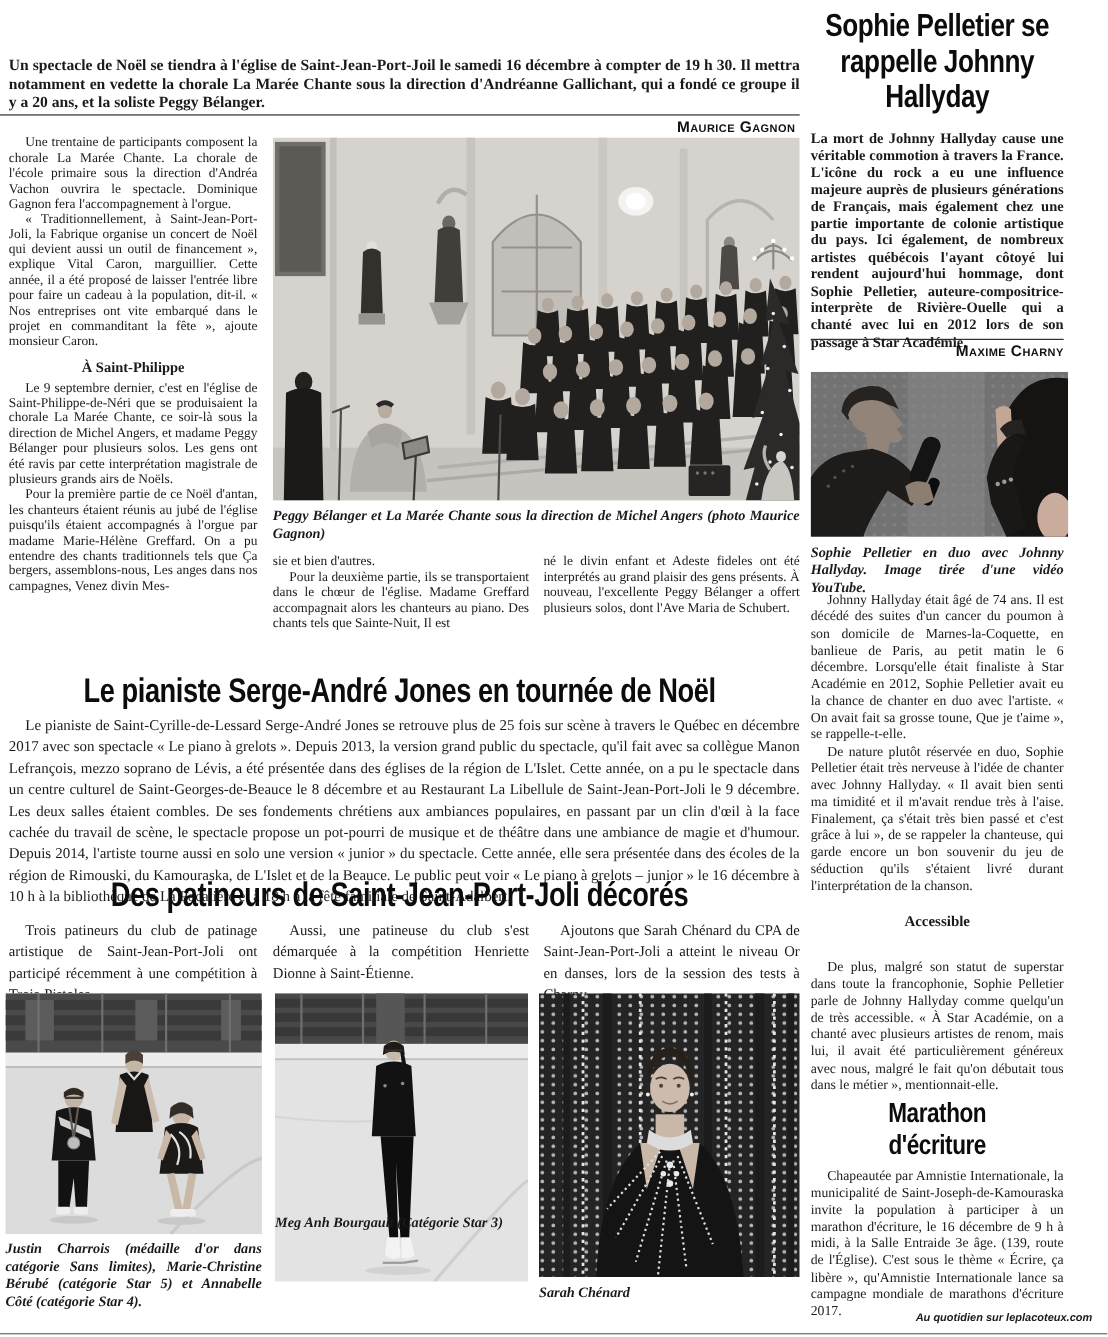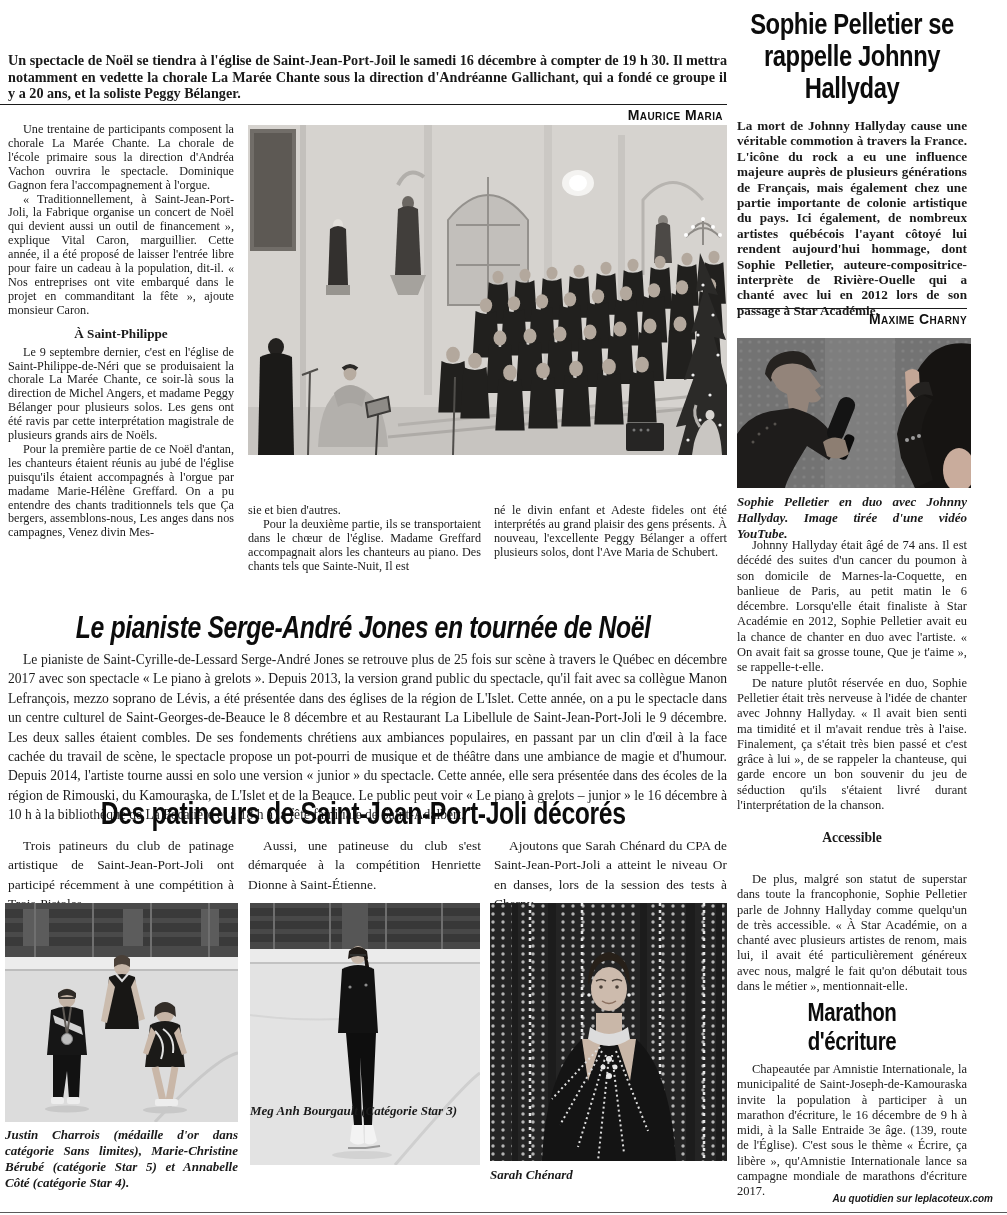--- a/index.html
+++ b/index.html
@@ -38,21 +38,21 @@
 </style>
 </head>
 <body>
 
 <div id="page">
 
 
   <div class="abs lede just" style="left:8px;top:52px;width:719px;">Un spectacle de Noël se tiendra à l'église de Saint-Jean-Port-Joil le samedi 16 décembre à compter de 19 h 30. Il mettra notamment en vedette la chorale La Marée Chante sous la direction d'Andréanne Gallichant, qui a fondé ce groupe il y a 20 ans, et la soliste Peggy Bélanger.</div>
 
   <div class="abs rule" style="left:0;top:104px;width:727px;"></div>
-  <div class="abs byline" style="left:0;top:107px;width:723px;">Maurice Maria</div>
+  <div class="abs byline" style="left:0;top:107px;width:723px;">Maurice Gagnon</div>
 
   <div class="abs body-s just" style="left:8px;top:123px;width:226px;">
     <p class="indent">Une trentaine de participants composent la chorale La Marée Chante. La chorale de l'école primaire sous la direction d'Andréa Vachon ouvrira le spectacle. Dominique Gagnon fera l'accompagnement à l'orgue.</p>
     <p class="indent">« Traditionnellement, à Saint-Jean-Port-Joli, la Fabrique organise un concert de Noël qui devient aussi un outil de financement », explique Vital Caron, marguillier. Cette année, il a été proposé de laisser l'entrée libre pour faire un cadeau à la population, dit-il. « Nos entreprises ont vite embarqué dans le projet en commanditant la fête », ajoute monsieur Caron.</p>
     <p class="subhead sub-margin">À Saint-Philippe</p>
     <p class="indent">Le 9 septembre dernier, c'est en l'église de Saint-Philippe-de-Néri que se produisaient la chorale La Marée Chante, ce soir-là sous la direction de Michel Angers, et madame Peggy Bélanger pour plusieurs solos. Les gens ont été ravis par cette interprétation magistrale de plusieurs grands airs de Noëls.</p>
     <p class="indent">Pour la première partie de ce Noël d'antan, les chanteurs étaient réunis au jubé de l'église puisqu'ils étaient accompagnés à l'orgue par madame Marie-Hélène Greffard. On a pu entendre des chants traditionnels tels que Ça bergers, assemblons-nous, Les anges dans nos campagnes, Venez divin Mes-</p>
   </div>
 
   <figure class="abs" style="left:248px;top:125px;">
@@ -151,30 +151,31 @@
           <circle cx="472" cy="300" r="1.6"></circle>
           <circle cx="440" cy="315" r="1.6"></circle>
           <circle cx="468" cy="320" r="1.6"></circle>
         </g>
       <path d="M446 318 Q452 296 462 294 Q472 298 474 330 L444 330 Z" fill="#c9c6c2"></path>
       <ellipse cx="462" cy="290" rx="4.5" ry="5" fill="#d8d5d1"></ellipse>
       <path d="M452 302 Q444 290 448 280" stroke="#b5b2ae" stroke-width="3" fill="none"></path>
     </svg>
   </figure>
 
+  <div class="abs caption just" style="left:248px;top:461px;width:479px;">Peggy Bélanger et La Marée Chante sous la direction de Michel Angers (photo Maurice Gagnon)</div>
 
   <div class="abs body-s just" style="left:494px;top:504px;width:233px;">
     <p>né le divin enfant et Adeste fideles ont été interprétés au grand plaisir des gens présents. À nouveau, l'excellente Peggy Bélanger a offert plusieurs solos, dont l'Ave Maria de Schubert.</p>
   </div>
   <div class="abs body-s just" style="left:248px;top:504px;width:233px;">
     <p>sie et bien d'autres.</p>
     <p class="indent">Pour la deuxième partie, ils se transportaient dans le chœur de l'église. Madame Greffard accompagnait alors les chanteurs au piano. Des chants tels que Sainte-Nuit, Il est</p>
   </div>
 
-  <div class="abs hwrap" style="left:0;top:608px;width:727px;font-style:italic;">
+  <div class="abs hwrap" style="left:0;top:608px;width:727px;">
     <span class="cond" style="font-size:31px;line-height:40px;">Le pianiste Serge-André Jones en tournée de Noël</span>
   </div>
   <div class="abs body-m just" style="left:8px;top:650px;width:719px;">
     <p class="indent">Le pianiste de Saint-Cyrille-de-Lessard Serge-André Jones se retrouve plus de 25 fois sur scène à travers le Québec en décembre 2017 avec son spectacle « Le piano à grelots ». Depuis 2013, la version grand public du spectacle, qu'il fait avec sa collègue Manon Lefrançois, mezzo soprano de Lévis, a été présentée dans des églises de la région de L'Islet. Cette année, on a pu le spectacle dans un centre culturel de Saint-Georges-de-Beauce le 8 décembre et au Restaurant La Libellule de Saint-Jean-Port-Joli le 9 décembre. Les deux salles étaient combles. De ses fondements chrétiens aux ambiances populaires, en passant par un clin d'œil à la face cachée du travail de scène, le spectacle propose un pot-pourri de musique et de théâtre dans une ambiance de magie et d'humour. Depuis 2014, l'artiste tourne aussi en solo une version « junior » du spectacle. Cette année, elle sera présentée dans des écoles de la région de Rimouski, du Kamouraska, de L'Islet et de la Beauce. Le public peut voir « Le piano à grelots – junior » le 16 décembre à 10 h à la bibliothèque de La Pocatière et à 18 h à la fête familiale de Saint-Adalbert.</p>
   </div>
 
   <div class="abs hwrap" style="left:0;top:794px;width:727px;">
     <span class="cond" style="font-size:31px;line-height:40px;">Des patineurs de Saint-Jean-Port-Joli décorés</span>
   </div>
   <div class="abs body-m just" style="left:8px;top:836px;width:226px;font-size:13.4px;">

